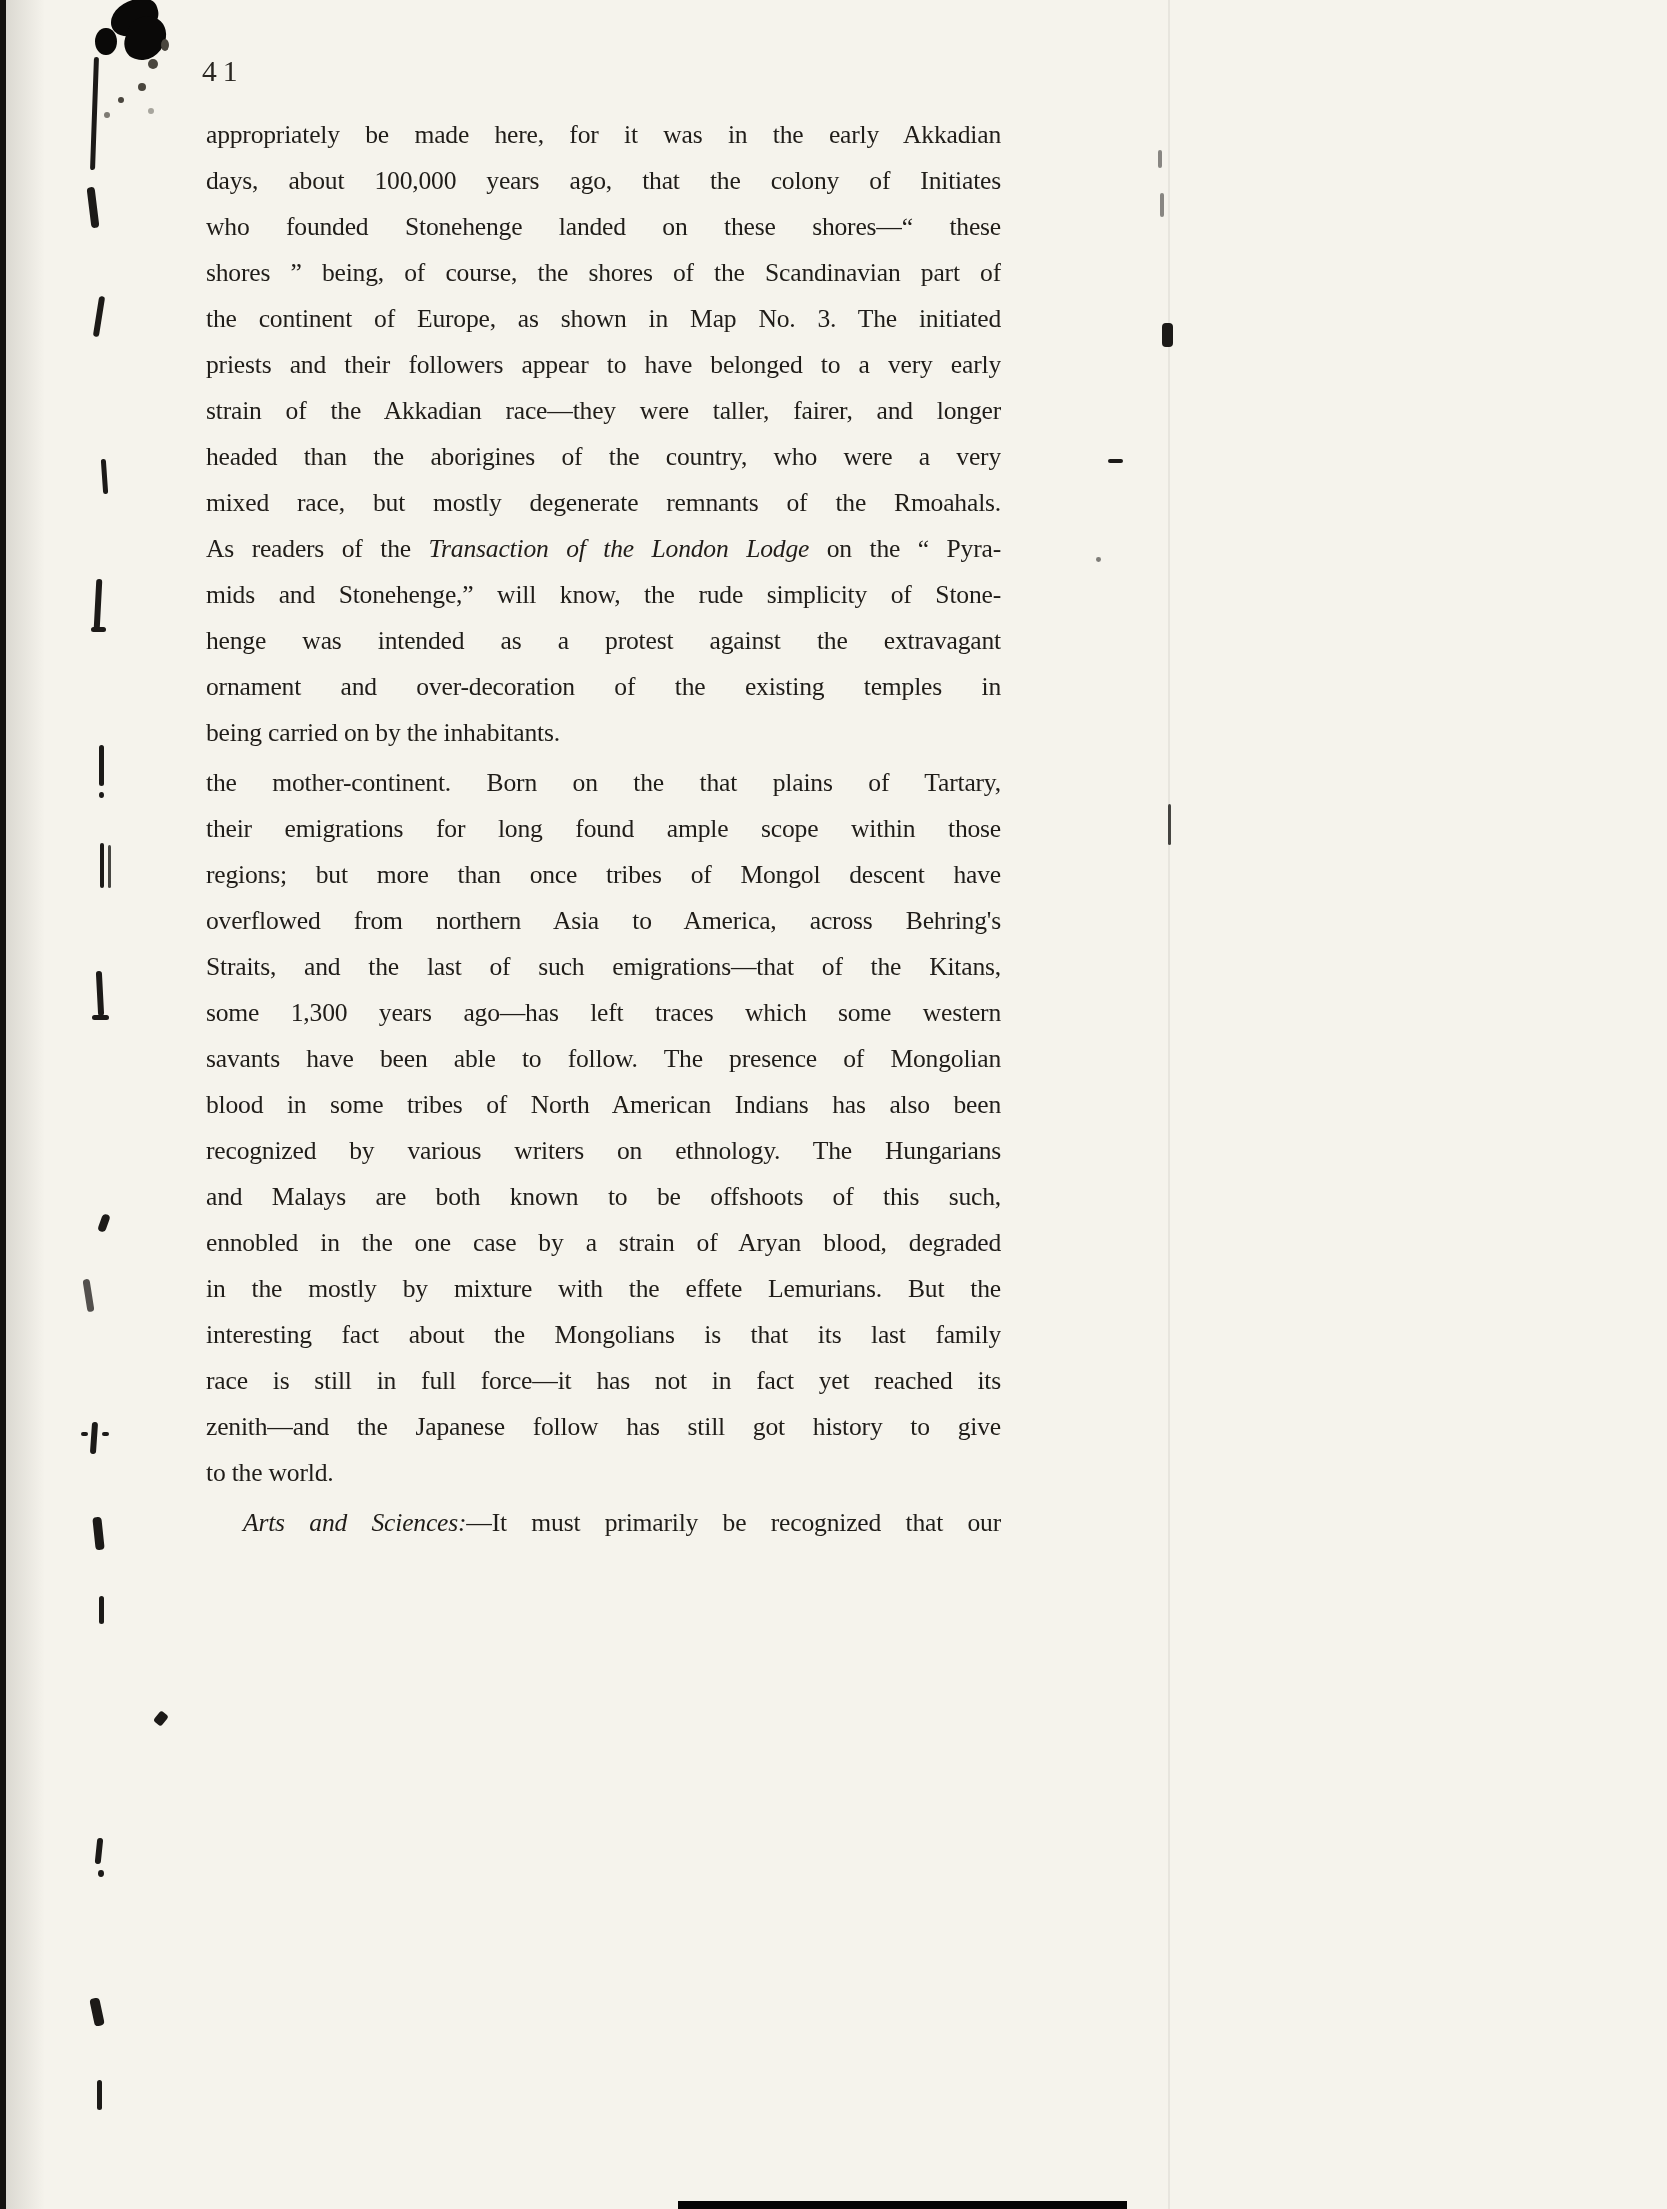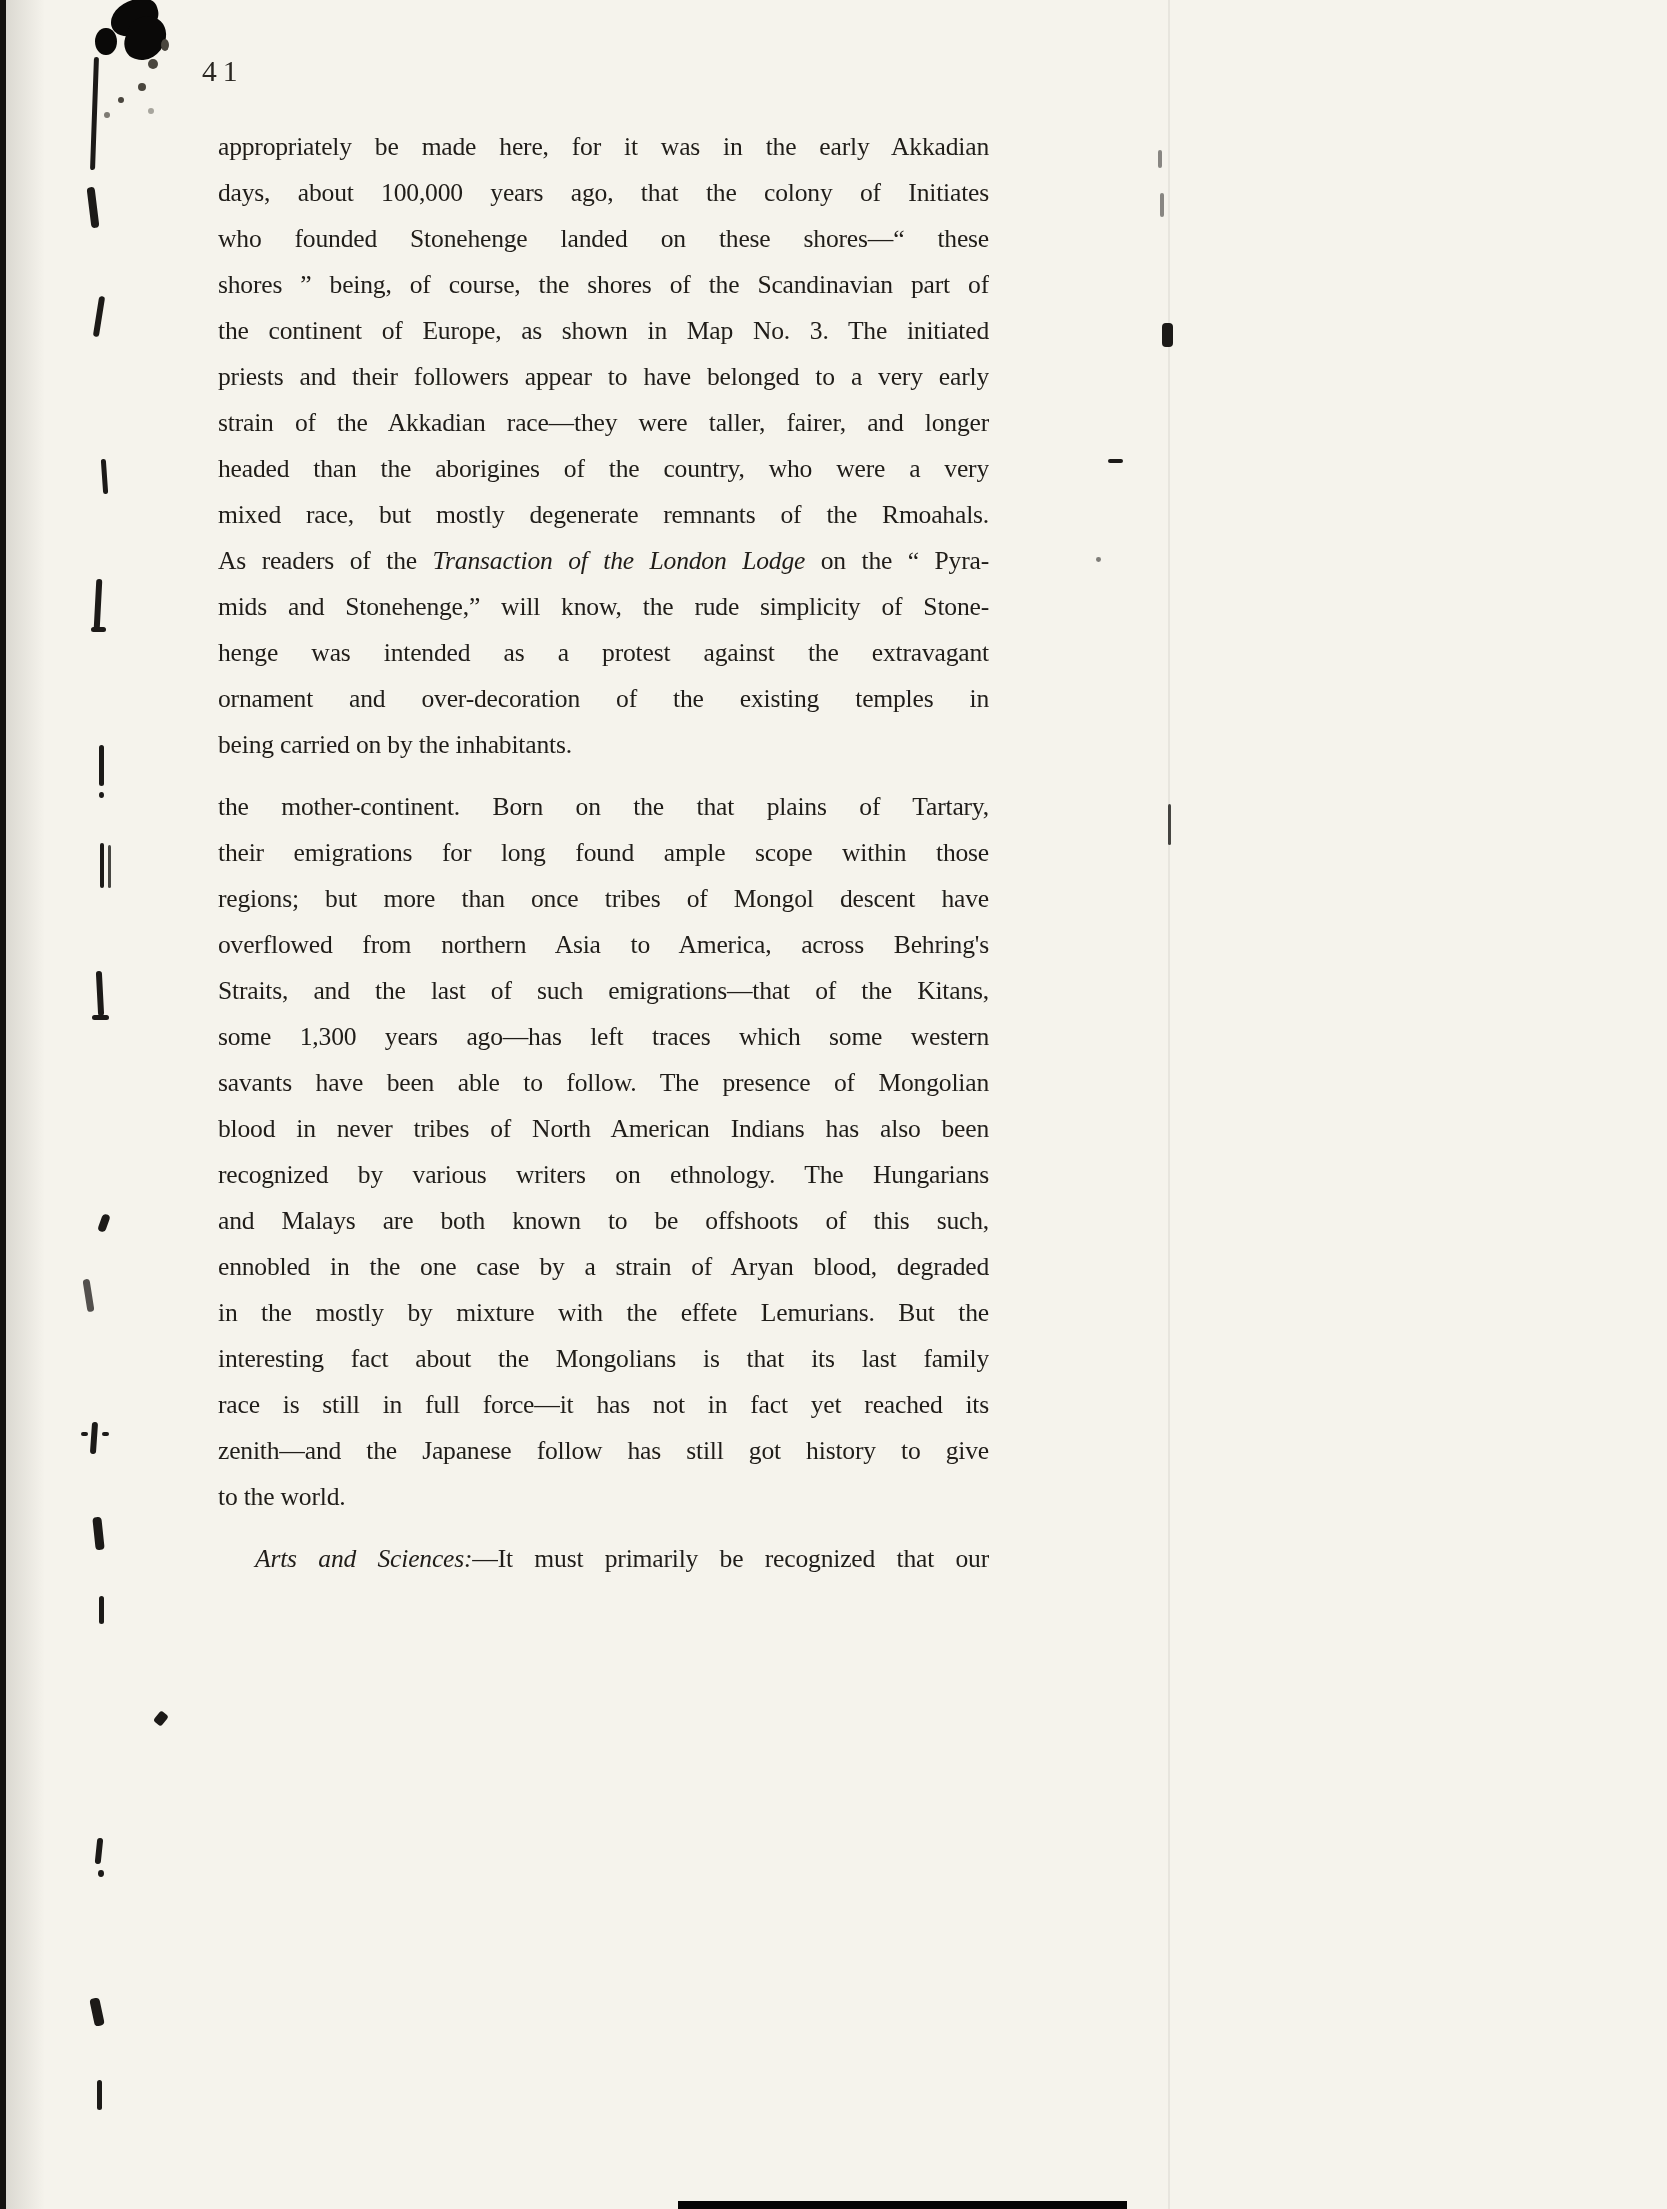--- a/index.html
+++ b/index.html
@@ -23,21 +23,21 @@
   }
 
   .text-block {
     position: absolute;
     left: 202px; top: 108px; width: 803px;
     font-size: 25.6px;
     line-height: 46px;
     letter-spacing: -0.2px;
     color: #201d19;
   }
-  .paragraph { margin: 16px; }
+  .paragraph { margin: 4px; }
   .line {
     text-align: justify;
     text-align-last: justify;
     height: 46px;
     overflow: hidden;
     white-space: normal;
   }
   .line.last { text-align-last: left; }
   .line.indent { text-indent: 37px; }
   .italic { font-style: italic; }
@@ -82,21 +82,21 @@
         <div class="line last"><span>being carried on by the inhabitants.</span></div>
       </div>
       <div class="paragraph">
         <div class="line"><span>the mother-continent.  Born on the that plains of Tartary,</span></div>
         <div class="line"><span>their emigrations for long found ample scope within those</span></div>
         <div class="line"><span>regions; but more than once tribes of Mongol descent have</span></div>
         <div class="line"><span>overflowed from northern Asia to America, across Behring's</span></div>
         <div class="line"><span>Straits, and the last of such emigrations—that of the Kitans,</span></div>
         <div class="line"><span>some 1,300 years ago—has left traces which some western</span></div>
         <div class="line"><span>savants have been able to follow.  The presence of Mongolian</span></div>
-        <div class="line"><span>blood in never tribes of North American Indians has also been</span></div>
+        <div class="line"><span>blood in some tribes of North American Indians has also been</span></div>
         <div class="line"><span>recognized by various writers on ethnology.  The Hungarians</span></div>
         <div class="line"><span>and Malays are both known to be offshoots of this such,</span></div>
         <div class="line"><span>ennobled in the one case by a strain of Aryan blood, degraded</span></div>
         <div class="line"><span>in the mostly by mixture with the effete Lemurians.  But the</span></div>
         <div class="line"><span>interesting fact about the Mongolians is that its last family</span></div>
         <div class="line"><span>race is still in full force—it has not in fact yet reached its</span></div>
         <div class="line"><span>zenith—and the Japanese follow has still got history to give</span></div>
         <div class="line last"><span>to the world.</span></div>
       </div>
       <div class="paragraph">

